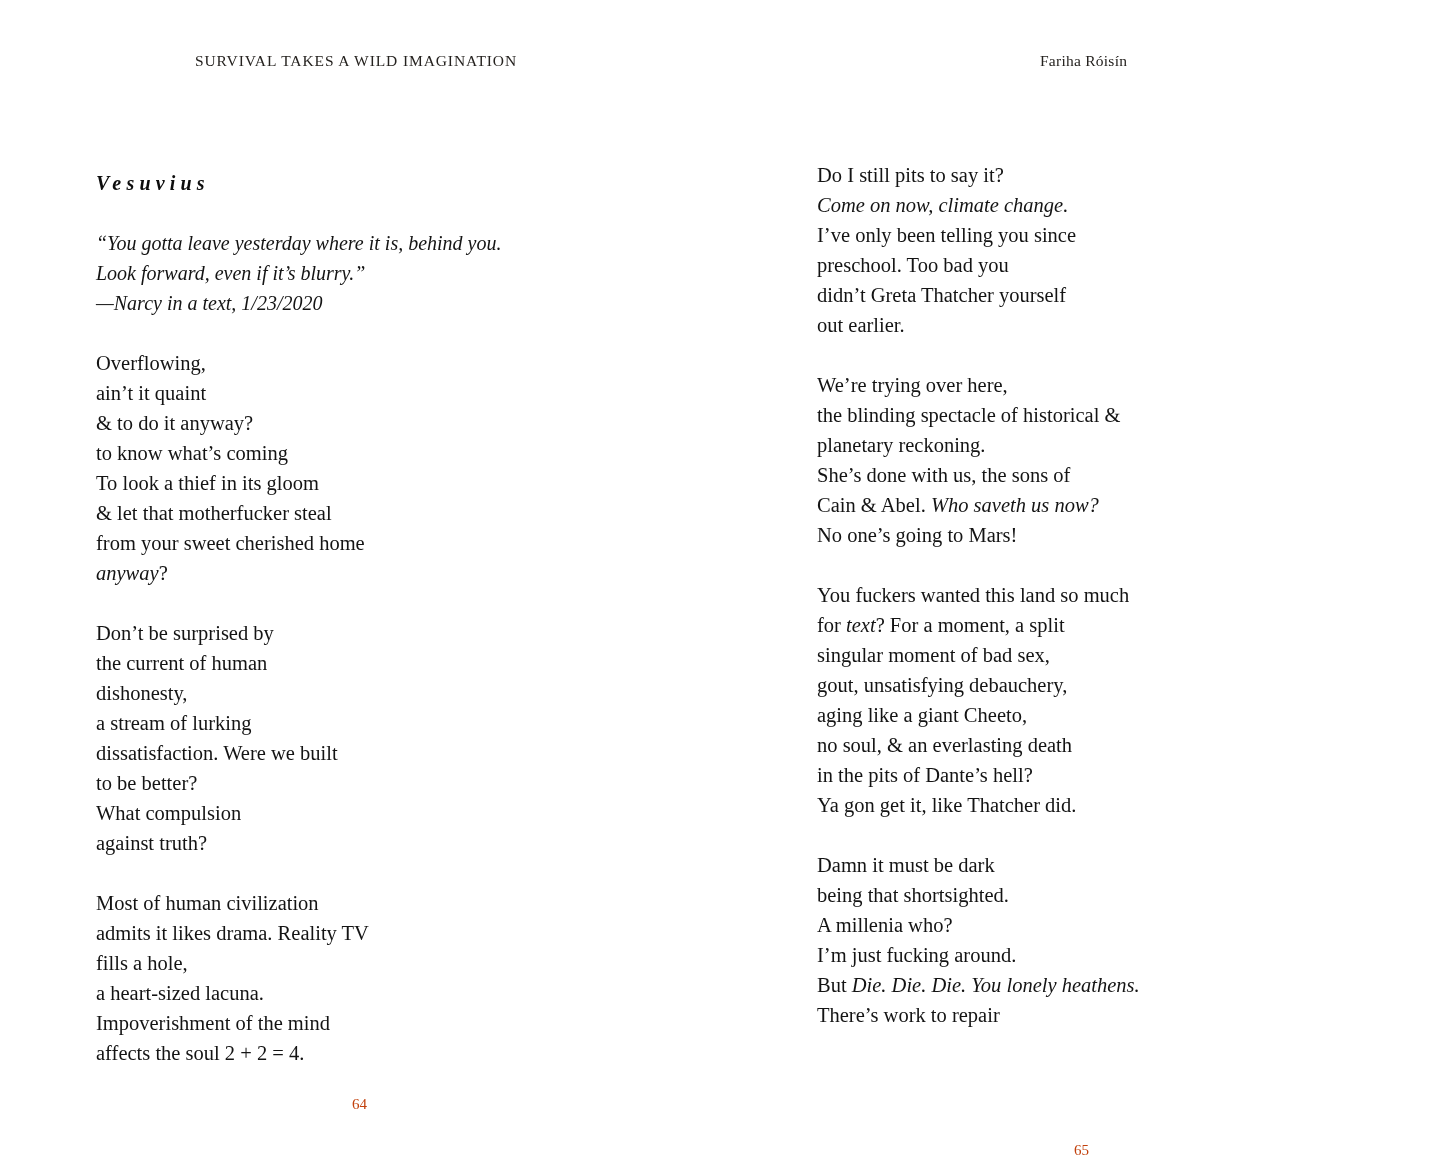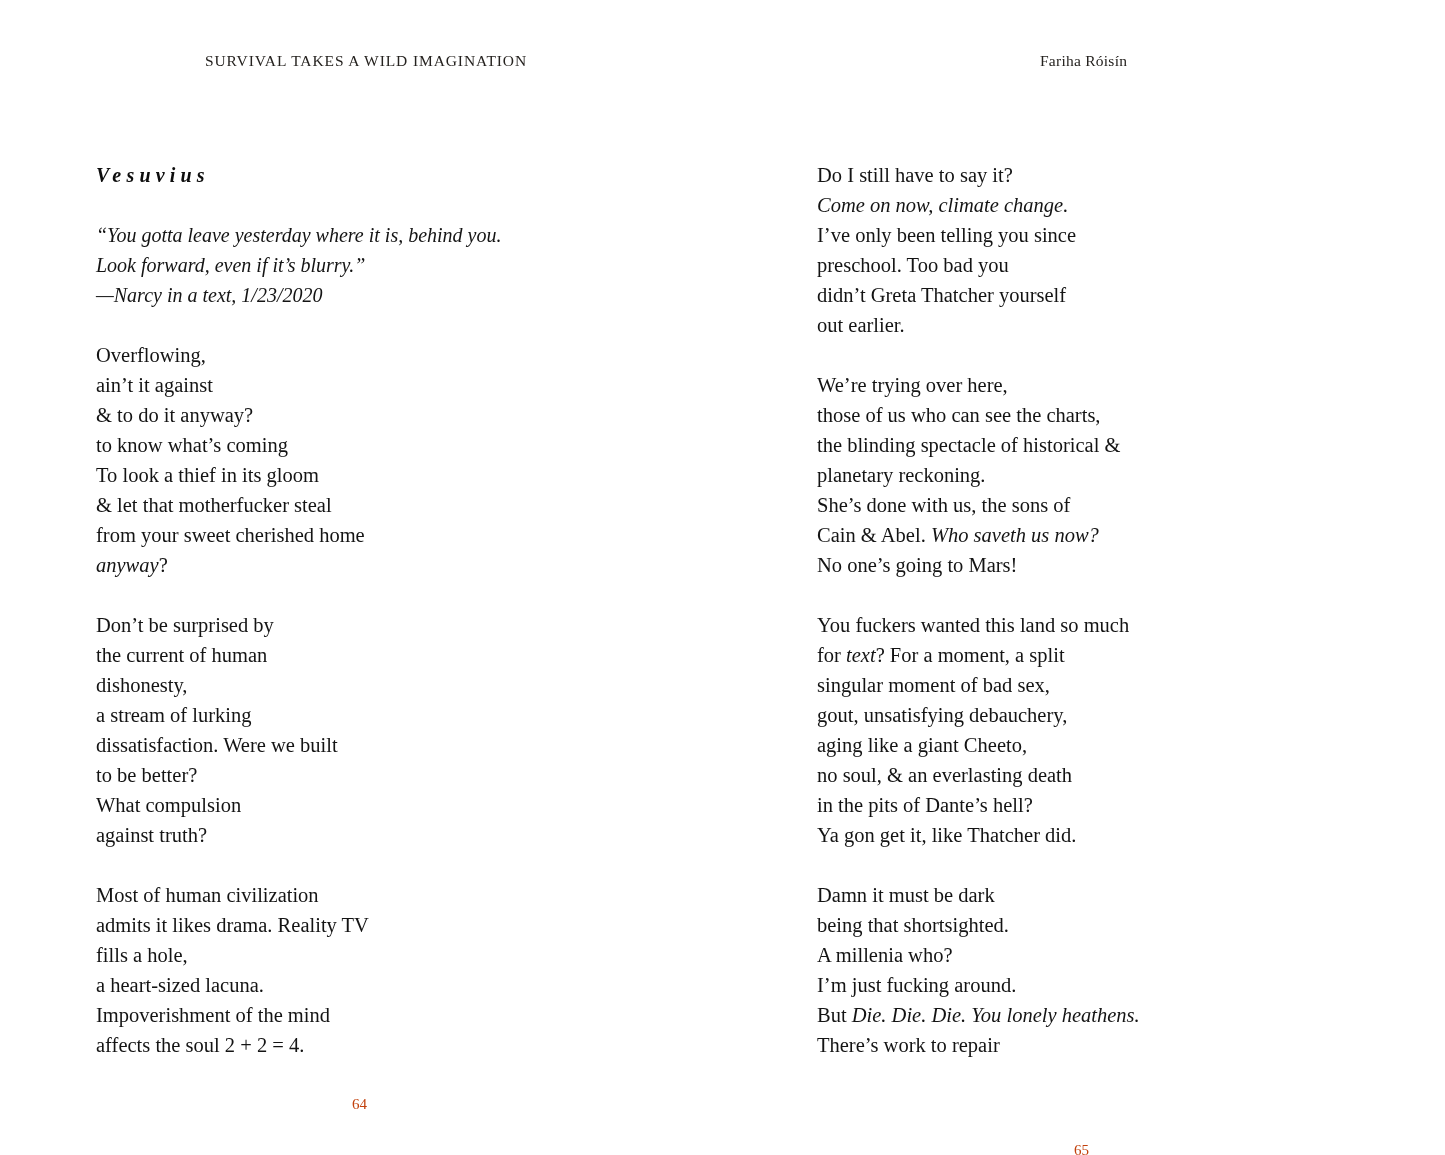--- a/index.html
+++ b/index.html
@@ -24,35 +24,35 @@
   
   .running-head {
     position: absolute;
     top: 52px;
     font-size: 15.5px;
     letter-spacing: 0.9px;
     color: #25221f;
     white-space: nowrap;
   }
   .running-head.verso {
-    left: 205px;
+    left: 195px;
   }
   .running-head.recto {
     left: 1040px;
     letter-spacing: 0.25px;
     font-size: 15.5px;
   }
 
   
   .page {
     position: absolute;
     top: 160px;
     width: 430px;
   }
-  .page.left  { left: 96px; }
+  .page.left  { left: 96px; margin-top: 8px; }
   .page.right { left: 817px; }
 
   
   .poem-title {
     font-weight: bold;
     font-style: italic;
     font-size: 20px;
     letter-spacing: 5.2px;
     margin: 0 0 0 0;
     line-height: 30px;
@@ -107,21 +107,21 @@
     <div class="gap-after-title"></div>
 
     <div class="stanza epigraph">
       <div class="line">“You gotta leave yesterday where it is, behind you.</div>
       <div class="line">Look forward, even if it’s blurry.”</div>
       <div class="line">—Narcy in a text, 1/23/2020</div>
     </div>
 
     <div class="stanza">
       <div class="line">Overflowing,</div>
-      <div class="line">ain’t it against</div>
+      <div class="line">ain’t it quaint</div>
       <div class="line">&amp; to do it anyway?</div>
       <div class="line">to know what’s coming</div>
       <div class="line">To look a thief in its gloom</div>
       <div class="line">&amp; let that motherfucker steal</div>
       <div class="line">from your sweet cherished home</div>
       <div class="line"><i class="it">anyway</i><span class="rm">?</span></div>
     </div>
 
     <div class="stanza">
       <div class="line">Don’t be surprised by</div>
@@ -141,31 +141,30 @@
       <div class="line">a heart-sized lacuna.</div>
       <div class="line">Impoverishment of the mind</div>
       <div class="line">affects the soul 2 + 2 = 4.</div>
     </div>
 
   </div>
 
   <div class="page right">
 
     <div class="stanza">
-      <div class="line">Do I still have to say it?</div>
+      <div class="line">Do I still pits to say it?</div>
       <div class="line"><i class="it">Come on now, climate change.</i></div>
       <div class="line">I’ve only been telling you since</div>
       <div class="line">preschool. Too bad you</div>
       <div class="line">didn’t Greta Thatcher yourself</div>
       <div class="line">out earlier.</div>
     </div>
 
     <div class="stanza">
       <div class="line">We’re trying over here,</div>
-      <div class="line">those of us who can see the charts,</div>
       <div class="line">the blinding spectacle of historical &amp;</div>
       <div class="line">planetary reckoning.</div>
       <div class="line">She’s done with us, the sons of</div>
       <div class="line"><span class="rm">Cain &amp; Abel. </span><i class="it">Who saveth us now?</i></div>
       <div class="line">No one’s going to Mars!</div>
     </div>
 
     <div class="stanza">
       <div class="line">You fuckers wanted this land so much</div>
       <div class="line"><span class="rm">for </span><i class="it">text</i><span class="rm">? For a moment, a split</span></div>

